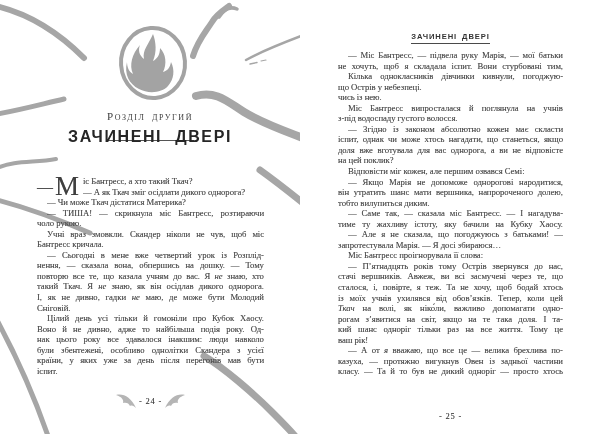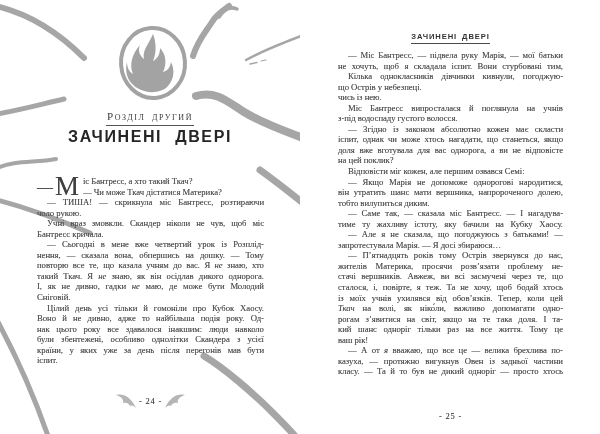--- a/index.html
+++ b/index.html
@@ -6,21 +6,21 @@
   .spread{position:relative;width:600px;height:434px;background:#ffffff;overflow:hidden;
           font-family:"Liberation Serif", serif;}
   .page{position:absolute;top:0;width:300px;height:434px;overflow:hidden;}
   .page.left{left:0;}
   .page.right{left:300px;}
   .deco{position:absolute;left:0;top:0;pointer-events:none;}
   .emblem{position:absolute;left:117px;top:24px;width:72px;height:80px;}
   .chapter-label-wrap{position:absolute;left:0;top:106px;width:300px;text-align:center;}
   .chapter-label{display:inline-block;font-variant-caps:small-caps;font-size:11px;
     letter-spacing:1.6px;word-spacing:2px;color:#3c3c3c;border-bottom:1px solid #555;
-    padding:0 1px 3px 1px;}
+    padding:0 1px 18px 1px;}
   .chapter-title-wrap{position:absolute;left:0;top:128px;width:300px;text-align:center;}
   .chapter-title{display:inline-block;font-family:"Liberation Sans",sans-serif;font-weight:700;
     font-size:16px;letter-spacing:1.6px;word-spacing:7px;color:#262626;}
   .running-header-wrap{position:absolute;left:38px;top:25px;width:225px;text-align:center;}
   .running-header{display:inline-block;font-family:"Liberation Sans",sans-serif;font-weight:700;
     font-size:7.6px;letter-spacing:0.9px;word-spacing:2px;color:#333;
     border-bottom:0.8px solid #4a4a4a;padding-bottom:1.5px;}
   .body{position:absolute;font-size:8.7px;color:#4a4a4a;letter-spacing:-0.05px;
         text-shadow:0 0 0.4px rgba(90,90,90,.55);}
   .body.left-body{left:37px;top:176px;width:227px;}
@@ -78,20 +78,21 @@
     <div class="chapter-title-wrap">
       <span class="chapter-title">ЗАЧИНЕНІ ДВЕРІ</span>
     </div>
 
     <div class="body left-body">
       <span class="dropcap">
           <span class="dc-dash">—</span>
           <span class="dc-letter">М</span>
         </span>
     <div class="line"><span>іс Бантресс, а хто такий Ткач?</span></div>
+        <div class="line ind"><span>— А як Ткач зміг осідлати дикого однорога?</span></div>
         <div class="line ind"><span>— Чи може Ткач дістатися Материка?</span></div>
         <div class="line ind j">
           <span><span>—</span></span>
           <span><span>ТИША!</span></span>
           <span><span>—</span></span>
           <span><span>скрикнула</span></span>
           <span><span>міс</span></span>
           <span><span>Бантресс,</span></span>
           <span><span>розтираючи</span></span>
         </div>
@@ -369,37 +370,30 @@
           <span><span>я</span></span>
           <span><span>не</span></span>
           <span><span>сказала,</span></span>
           <span><span>що</span></span>
           <span><span>погоджуюсь</span></span>
           <span><span>з</span></span>
           <span><span>батьками!</span></span>
           <span><span>—</span></span>
         </div>
         <div class="line"><span>запротестувала Марія. — Я досі збираюся…</span></div>
+        <div class="line ind"><span>Міс Бантресс проігнорувала її слова:</span></div>
         <div class="line ind j">
           <span><span>—</span></span>
           <span><span>П’ятнадцять</span></span>
           <span><span>років</span></span>
           <span><span>тому</span></span>
           <span><span>Острів</span></span>
           <span><span>звернувся</span></span>
           <span><span>до</span></span>
           <span><span>нас,</span></span>
-        </div>
-        <div class="line j">
-          <span><span>жителів</span></span>
-          <span><span>Материка,</span></span>
-          <span><span>просячи</span></span>
-          <span><span>розв’язати</span></span>
-          <span><span>проблему</span></span>
-          <span><span>не-</span></span>
         </div>
         <div class="line j">
           <span><span>стачі</span></span>
           <span><span>вершників.</span></span>
           <span><span>Авжеж,</span></span>
           <span><span>ви</span></span>
           <span><span>всі</span></span>
           <span><span>засмучені</span></span>
           <span><span>через</span></span>
           <span><span>те,</span></span>

